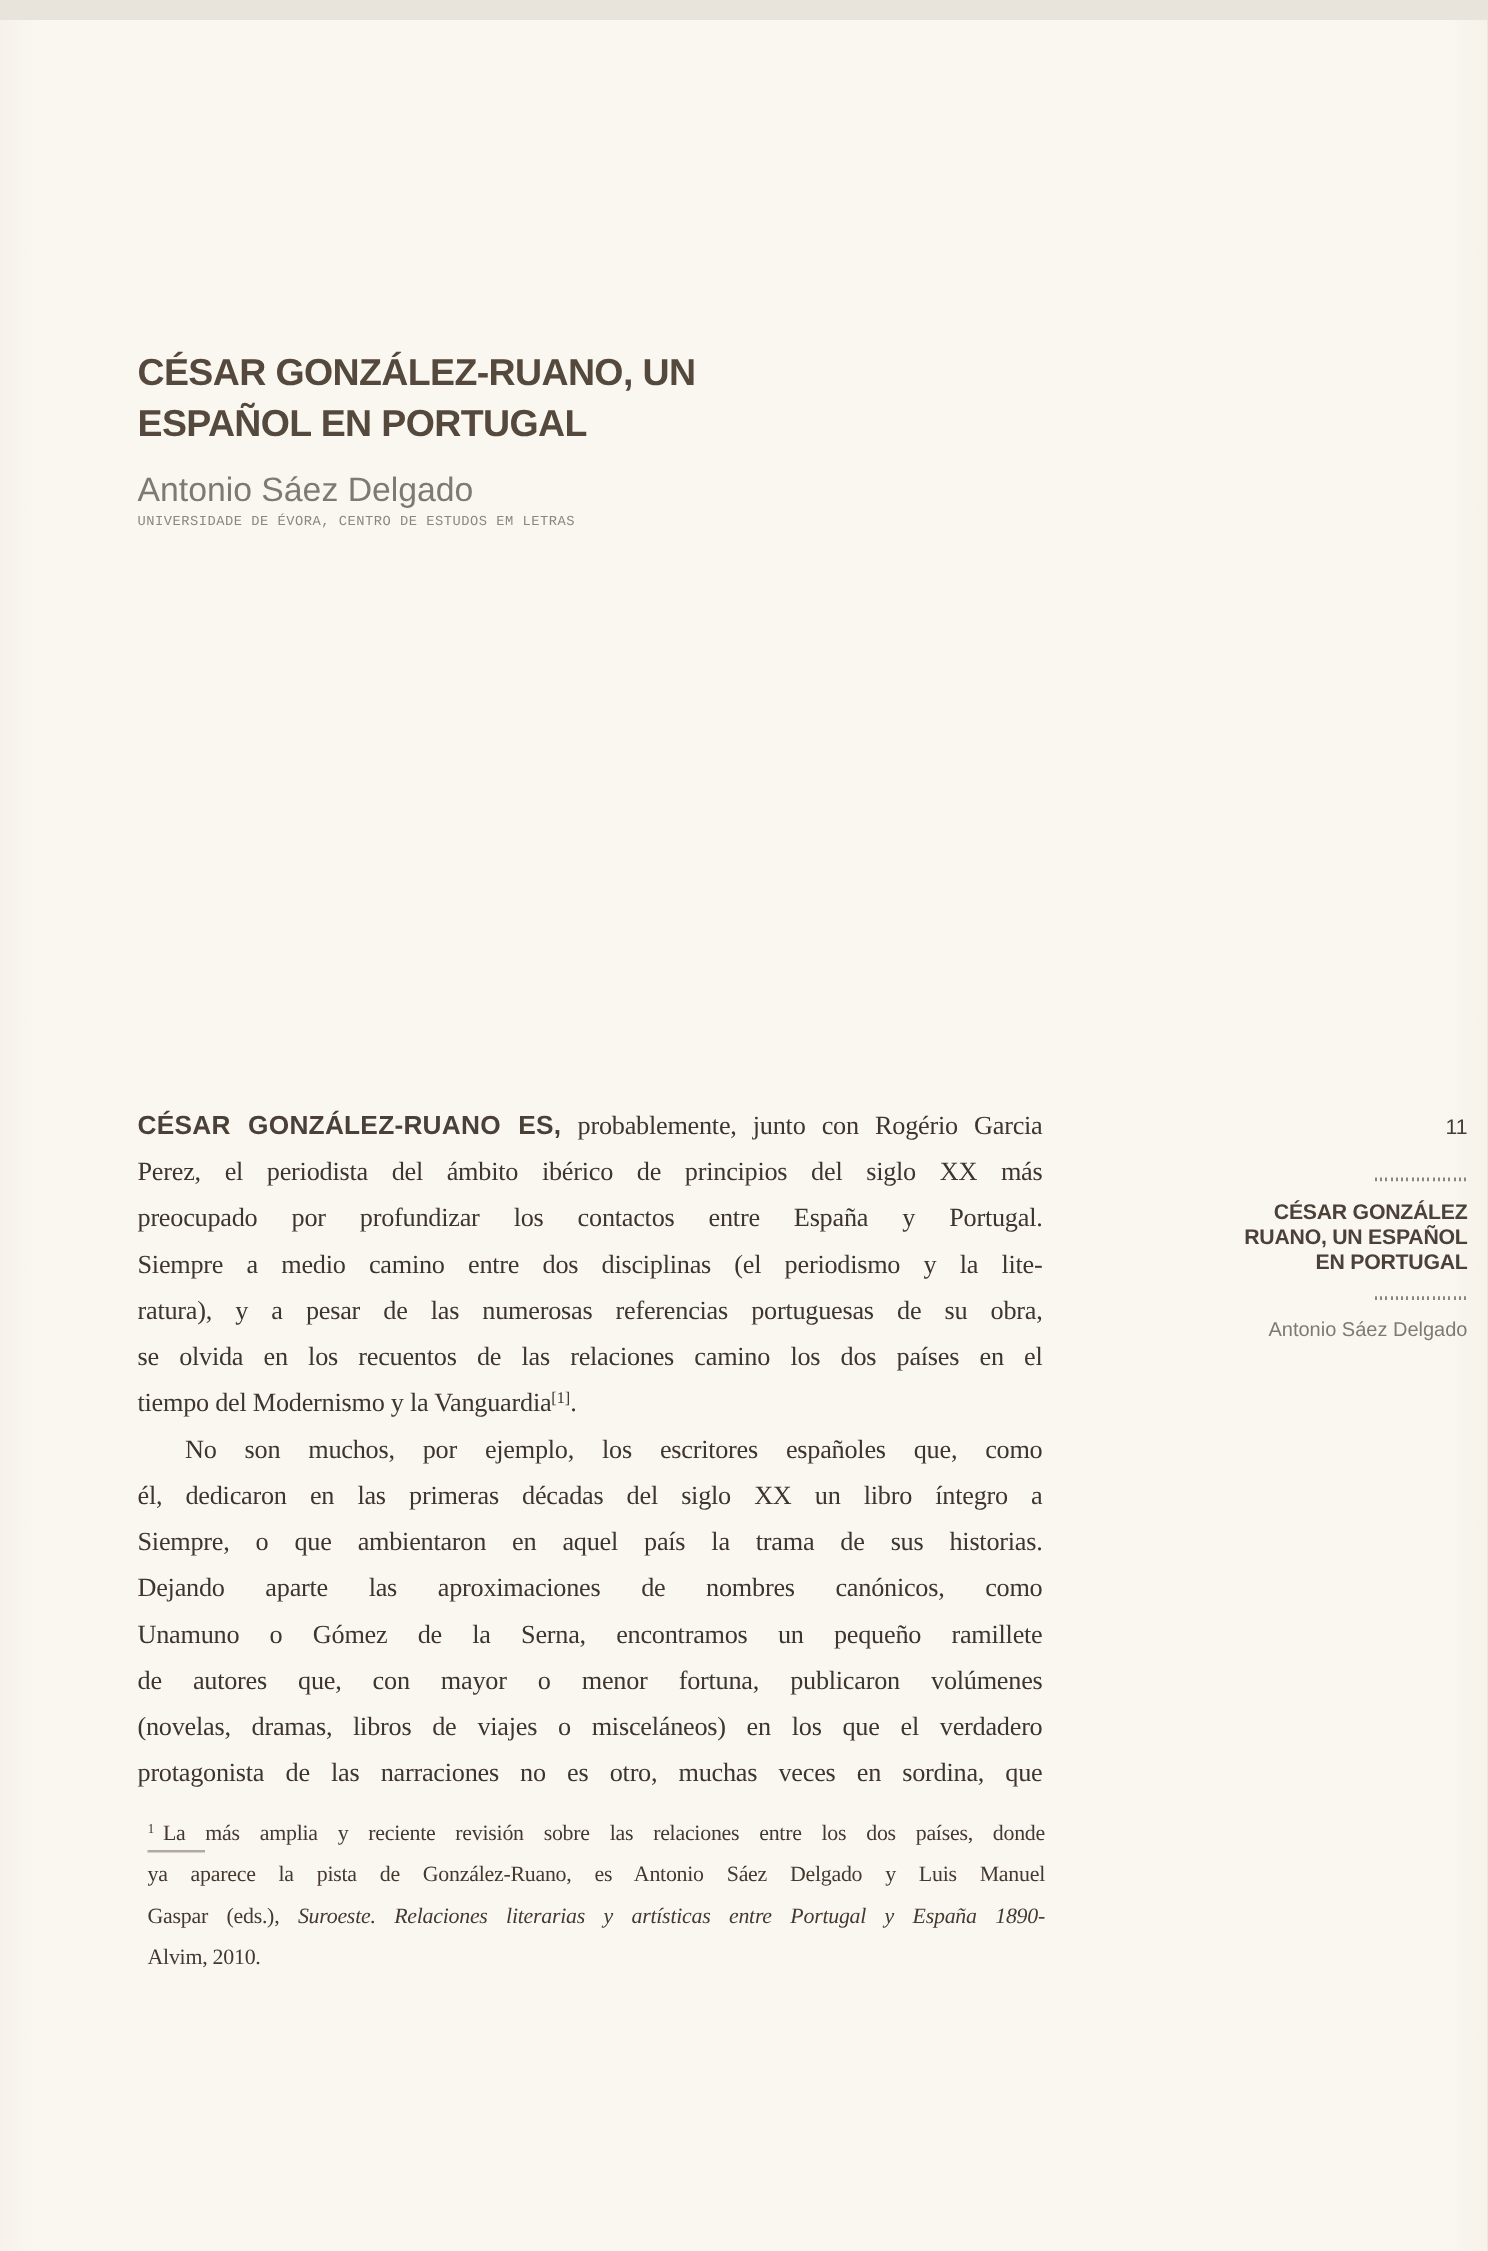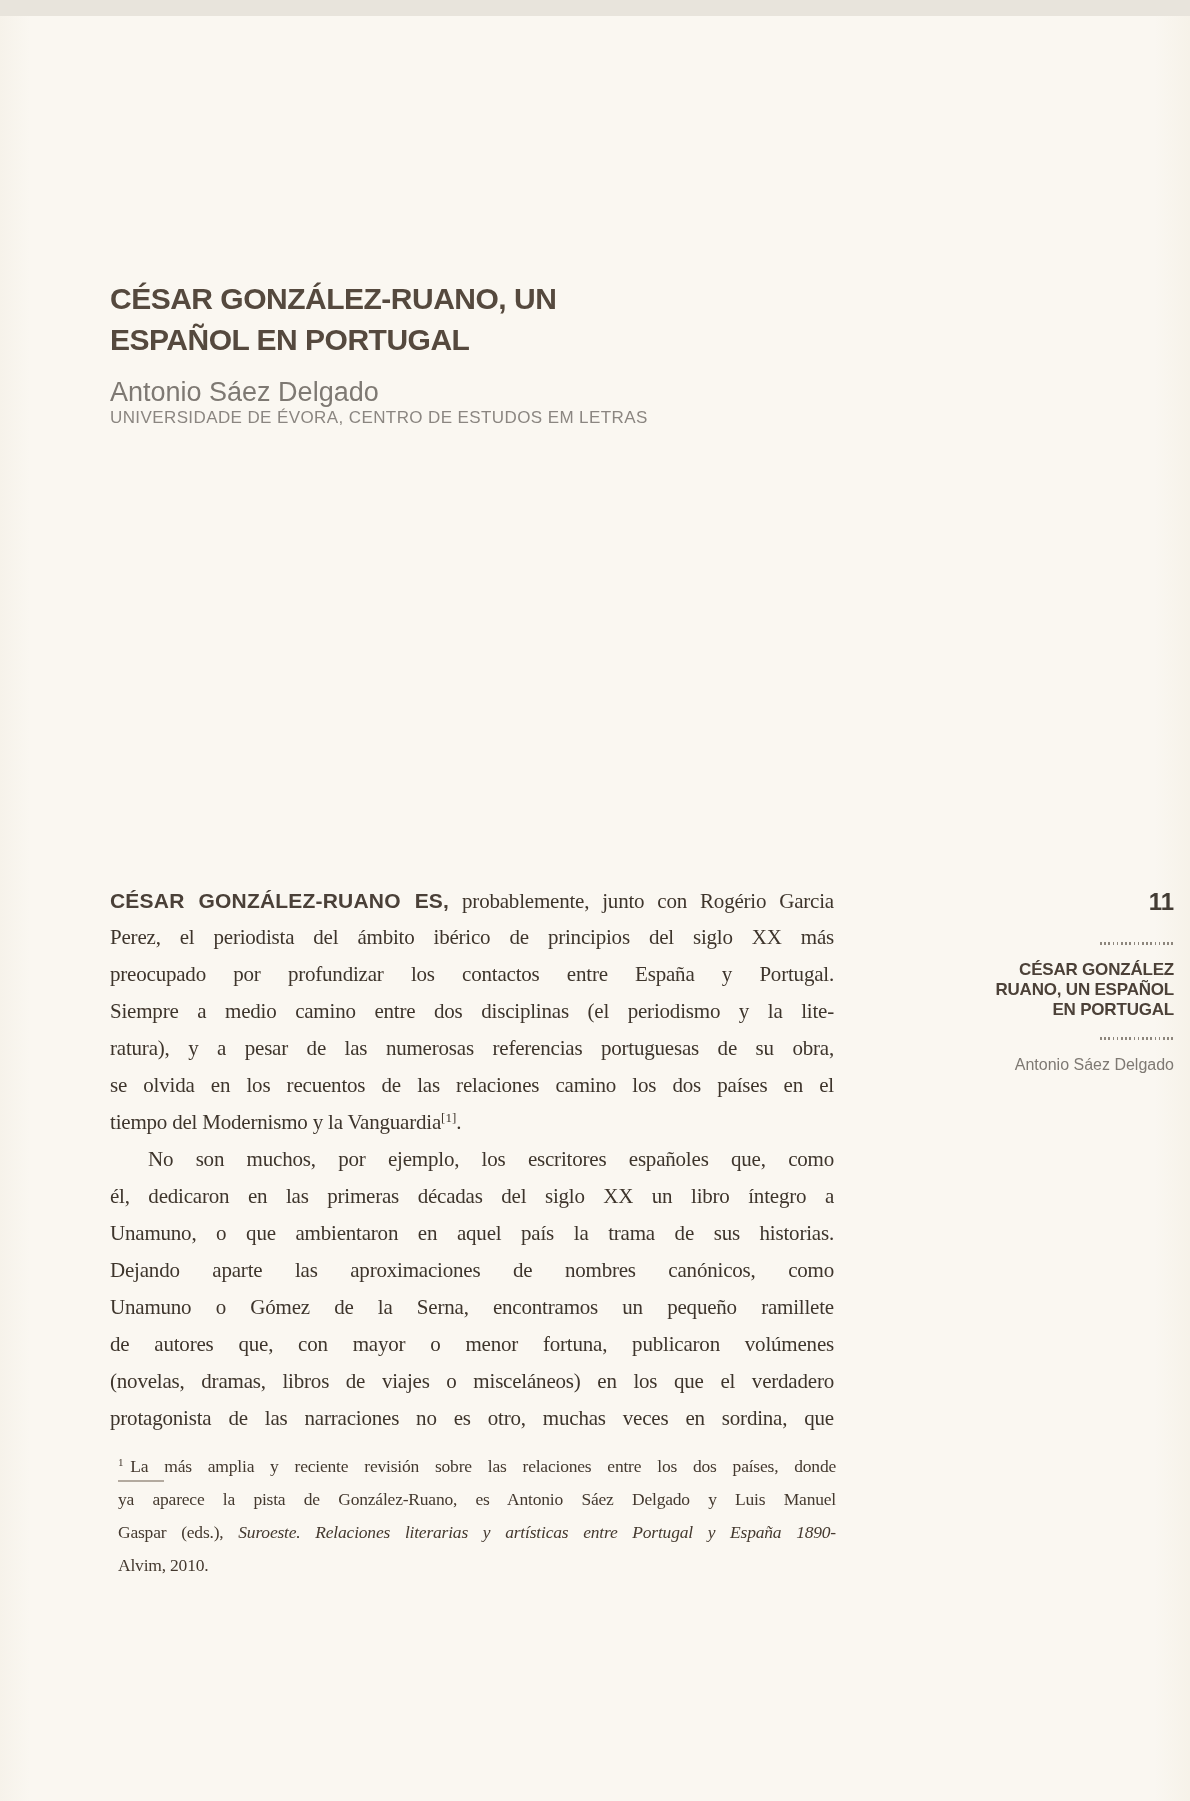--- a/index.html
+++ b/index.html
@@ -18,22 +18,22 @@
     font-weight:bold;font-size:30px;line-height:41px;
     letter-spacing:-0.5px;color:#55493e;
   }
   .author{
     margin-top:17px;
     font-family:"Liberation Sans",sans-serif;
     font-size:27px;line-height:30px;color:#7e7973;
   }
   .affil{
     margin-top:3px;
-    font-family:Liberation Sans, sans-serif;
-    font-size:17px;line-height:16px;letter-spacing:0.4px;color:#8b8681;
+    font-family:Liberation Mono, monospace;
+    font-size:11px;line-height:16px;letter-spacing:0.4px;color:#8b8681;
   }
   
   .body-col{
     position:absolute;left:110px;top:866px;width:724px;
     font-size:21px;line-height:37px;color:#3e352c;letter-spacing:-0.2px;
   }
   .bline{height:37px;text-align:justify;text-align-last:justify;}
   .bline.endline{text-align-last:left;}
   .bline.indent{padding-left:38px;}
   .leadcaps{
@@ -52,21 +52,21 @@
   }
   .fline{height:33px;text-align:justify;text-align-last:justify;}
   .fline.endline{text-align-last:left;}
   sup.fnmark{font-size:11px;vertical-align:6px;line-height:0;margin-right:7px;}
   .ital{font-style:italic;}
   
   .sidebar{
     position:absolute;right:16px;top:874px;width:210px;
     text-align:right;font-family:"Liberation Sans",sans-serif;
   }
-  .pagenum{font-size:24px;line-height:24px;font-weight:bold;color:#433c34;}
+  .pagenum{font-size:17px;line-height:24px;font-weight:normal;color:#433c34;}
   .dotrule{
     width:74px;height:3px;margin:28px 0 0 auto;
     background:repeating-linear-gradient(90deg,#8d867d 0 1.6px,transparent 1.6px 4.2px);
   }
   .running-title{margin-top:15px;}
   .rt-line{
     font-weight:bold;font-size:17px;line-height:20px;
     letter-spacing:-0.2px;color:#4c4138;
   }
   .dotrule.second{margin-top:17px;}
@@ -95,21 +95,21 @@
       <div class="bline">Perez, el periodista del ámbito ibérico de principios del siglo XX más</div>
       <div class="bline">preocupado por profundizar los contactos entre España y Portugal.</div>
       <div class="bline">Siempre a medio camino entre dos disciplinas (el periodismo y la lite-</div>
       <div class="bline">ratura), y a pesar de las numerosas referencias portuguesas de su obra,</div>
       <div class="bline">se olvida en los recuentos de las relaciones camino los dos países en el</div>
       <div class="bline endline"><span>tiempo del Modernismo y la Vanguardia</span><sup class="noteref">[1]</sup><span>.</span></div>
     </div>
     <div>
       <div class="bline indent">No son muchos, por ejemplo, los escritores españoles que, como</div>
       <div class="bline">él, dedicaron en las primeras décadas del siglo XX un libro íntegro a</div>
-      <div class="bline">Unamuno, o que ambientaron en aquel país la trama de sus historias.</div>
+      <div class="bline">Siempre, o que ambientaron en aquel país la trama de sus historias.</div>
       <div class="bline">Dejando aparte las aproximaciones de nombres canónicos, como</div>
       <div class="bline">Unamuno o Gómez de la Serna, encontramos un pequeño ramillete</div>
       <div class="bline">de autores que, con mayor o menor fortuna, publicaron volúmenes</div>
       <div class="bline">(novelas, dramas, libros de viajes o misceláneos) en los que el verdadero</div>
       <div class="bline">protagonista de las narraciones no es otro, muchas veces en sordina, que</div>
     </div>
   </div>
 
   <div class="fn-rule"></div>
   <div class="footnote">

